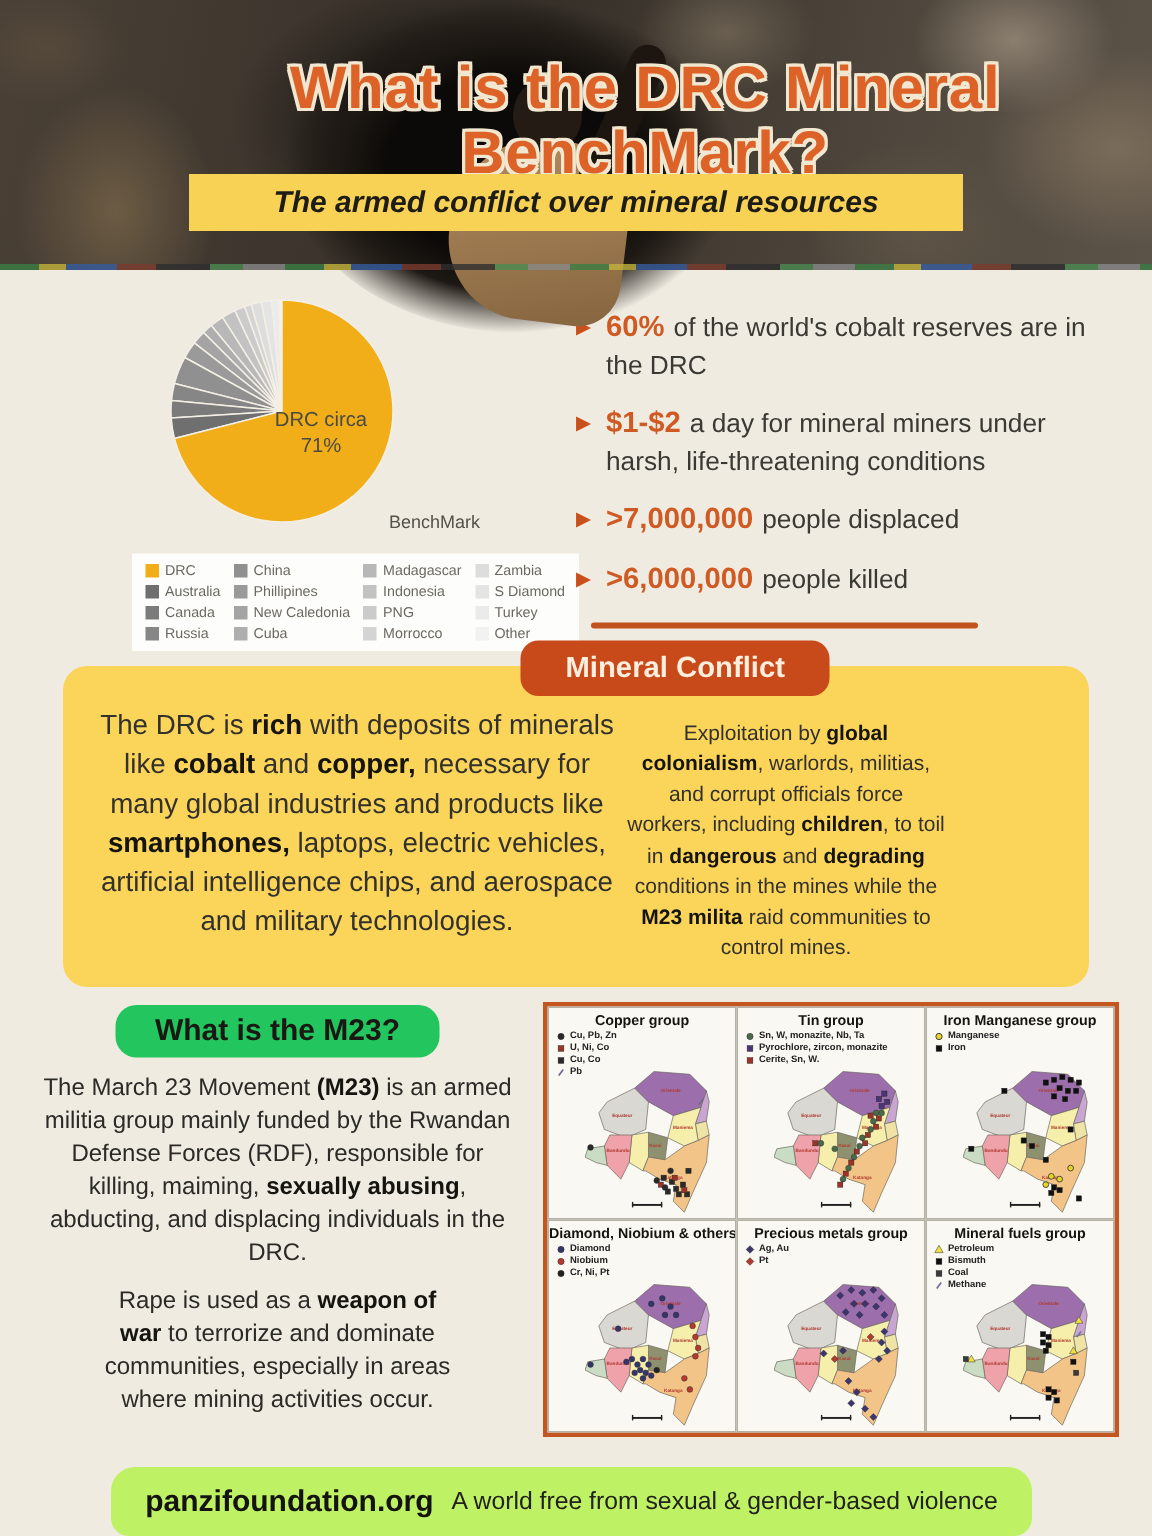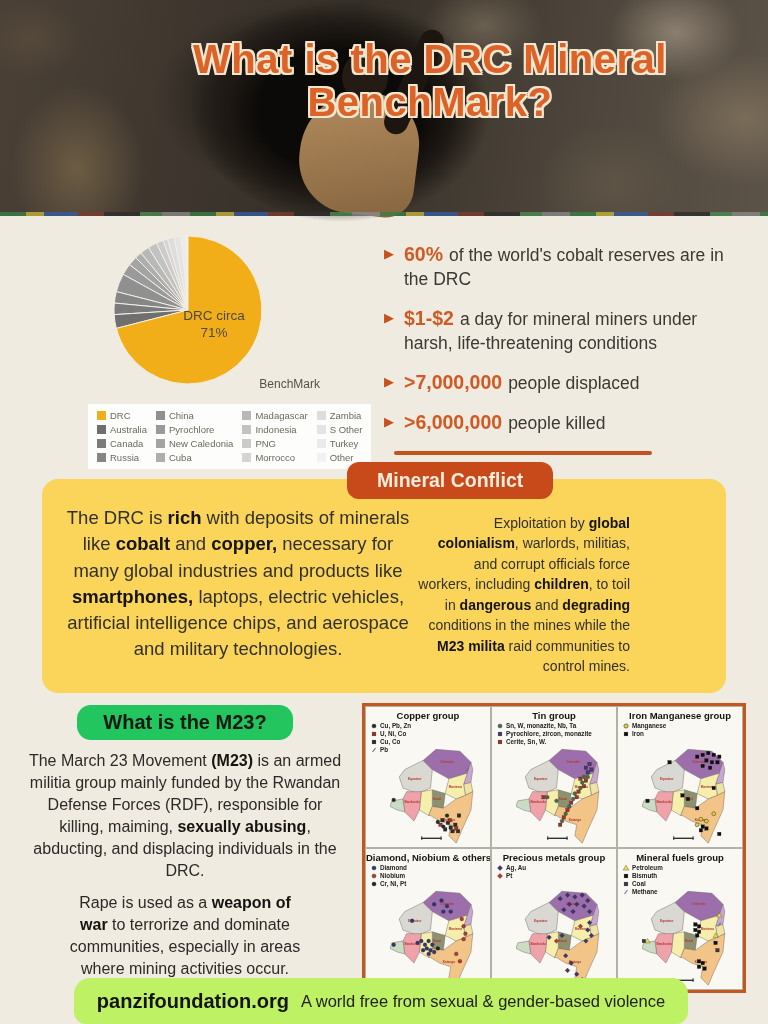--- a/index.html
+++ b/index.html
@@ -1,19 +1,19 @@
 <!DOCTYPE html>
 <html><head>
 <meta charset="utf-8">
 <style>
   html,body{margin:0;padding:0;}
   .page{position:relative;width:768px;height:1024px;background:#EFEBE1;overflow:hidden;
         font-family:"Liberation Sans",sans-serif;color:#2c2a25;}
   
-  .header{position:relative;height:216px;background-color:#3b342c;
+  .header{position:relative;height:180px;background-color:#3b342c;
     background-image:
       radial-gradient(95px 70px at 88% 15%, #8b7f6f, transparent 70%),
       radial-gradient(130px 95px at 97% 55%, #7a6c59, transparent 70%),
       radial-gradient(110px 85px at 80% 85%, #5e5446, transparent 70%),
       radial-gradient(85px 60px at 63% 12%, #6a5f50, transparent 70%),
       radial-gradient(95px 120px at 10% 78%, #6d5c44, transparent 70%),
       radial-gradient(75px 55px at 4% 18%, #55493a, transparent 70%),
       radial-gradient(190px 130px at 38% 45%, #0f0d0b, transparent 72%),
       linear-gradient(100deg,#4a4036,#352f28 45%,#4e463c 75%,#5c5348);}
   .pit{position:absolute;left:190px;top:0;width:300px;height:222px;border-radius:50% 50% 45% 55%;
@@ -51,21 +51,21 @@
   .fact-lead{font-size:19.5px;font-weight:800;color:#CF5A23;margin-right:6px;}
   .stats-divider{width:258px;height:4px;border-radius:2px;background:#C2521E;margin:14px 0 0 10px;}
   
   .conflict-box{position:relative;margin:10px 42px 0 42px;background:#FBD45A;border-radius:16px;
        padding:26px 12px 16px 20px;display:flex;align-items:flex-start;}
   .badge-mineral{position:absolute;top:-17px;left:305px;background:#C8491A;color:#FDEEDD;
        font-size:19.5px;font-weight:800;padding:7px 30px;border-radius:12px;white-space:nowrap;}
   .box-left{width:352px;font-size:18.5px;line-height:1.42;text-align:center;color:#33312c;}
   .box-mid{width:86px;position:relative;align-self:center;margin-top:26px;}
   .so-label{position:absolute;left:24px;top:30px;font-size:15.5px;color:#3a372f;}
-  .box-right{width:212px;font-size:14px;line-height:1.46;text-align:right;color:#33312c;margin-left:4px;margin-top:8px;}
+  .box-right{width:212px;font-size:14px;line-height:1.46;text-align:center;color:#33312c;margin-left:4px;margin-top:8px;}
   .b{font-weight:800;color:#15140f;}
   
   .lower{display:flex;margin-top:10px;padding:0 16px 0 18px;}
   .m23-col{flex:0 0 334px;text-align:center;}
   .badge-m23{display:inline-block;background:#22c55e;border-radius:14px;padding:6px 26px;
        font-size:20px;font-weight:800;color:#191813;margin-top:2px;}
   .m23-p1{margin:10px auto 0;width:318px;font-size:16px;line-height:1.38;color:#2c2a26;}
   .m23-p2{margin:10px auto 0;width:232px;font-size:16px;line-height:1.38;color:#2c2a26;}
   .maps-col{flex:1;padding-left:10px;}
   .maps-panel{border:3px solid #C3571F;background:#FAF8F2;display:grid;
@@ -90,20 +90,21 @@
   <div class="header">
     <div class="pit"></div>
     <div class="miner-torso"></div>
     <div class="miner-arm"></div>
     <div class="miner-head"></div>
     <div class="miner-lamp"></div>
     <div class="header-title">
       <div>What is the DRC Mineral</div>
       <div>BenchMark?</div>
     </div>
+    <div class="sub-banner">The armed conflict over mineral resources</div>
     <div class="film-strip"></div>
   </div>
 
   <div class="stats">
     <div class="pie-col">
       <svg id="pie-svg" viewBox="0 0 336 164" width="336" height="164">
           <path d="M 170 80 L 167.68 6.04 A 74 74 0 0 1 170.00 6.00 Z" fill="#f2f2f2" stroke="#f3efe5" stroke-width="1" stroke-linejoin="round"></path>
           <path d="M 170 80 L 163.04 6.33 A 74 74 0 0 1 167.68 6.04 Z" fill="#ebebeb" stroke="#f3efe5" stroke-width="1" stroke-linejoin="round"></path>
           <path d="M 170 80 L 156.13 7.31 A 74 74 0 0 1 163.04 6.33 Z" fill="#e4e4e4" stroke="#f3efe5" stroke-width="1" stroke-linejoin="round"></path>
           <path d="M 170 80 L 149.35 8.94 A 74 74 0 0 1 156.13 7.31 Z" fill="#dddddd" stroke="#f3efe5" stroke-width="1" stroke-linejoin="round"></path>
@@ -140,21 +141,21 @@
             <div class="leg-item">
               <span class="leg-sw" style="background: rgb(134, 134, 134);"></span>
               <span>Russia</span>
             </div>
             <div class="leg-item">
               <span class="leg-sw" style="background: rgb(144, 144, 144);"></span>
               <span>China</span>
             </div>
             <div class="leg-item">
               <span class="leg-sw" style="background: rgb(154, 154, 154);"></span>
-              <span>Pyrochlore</span>
+              <span>Phillipines</span>
             </div>
             <div class="leg-item">
               <span class="leg-sw" style="background: rgb(164, 164, 164);"></span>
               <span>New Caledonia</span>
             </div>
             <div class="leg-item">
               <span class="leg-sw" style="background: rgb(174, 174, 174);"></span>
               <span>Cuba</span>
             </div>
             <div class="leg-item">
@@ -172,21 +173,21 @@
             <div class="leg-item">
               <span class="leg-sw" style="background: rgb(212, 212, 212);"></span>
               <span>Morrocco</span>
             </div>
             <div class="leg-item">
               <span class="leg-sw" style="background: rgb(221, 221, 221);"></span>
               <span>Zambia</span>
             </div>
             <div class="leg-item">
               <span class="leg-sw" style="background: rgb(228, 228, 228);"></span>
-              <span>S Other</span>
+              <span>S Diamond</span>
             </div>
             <div class="leg-item">
               <span class="leg-sw" style="background: rgb(235, 235, 235);"></span>
               <span>Turkey</span>
             </div>
             <div class="leg-item">
               <span class="leg-sw" style="background: rgb(242, 242, 242);"></span>
               <span>Other</span>
             </div>
           </div>

